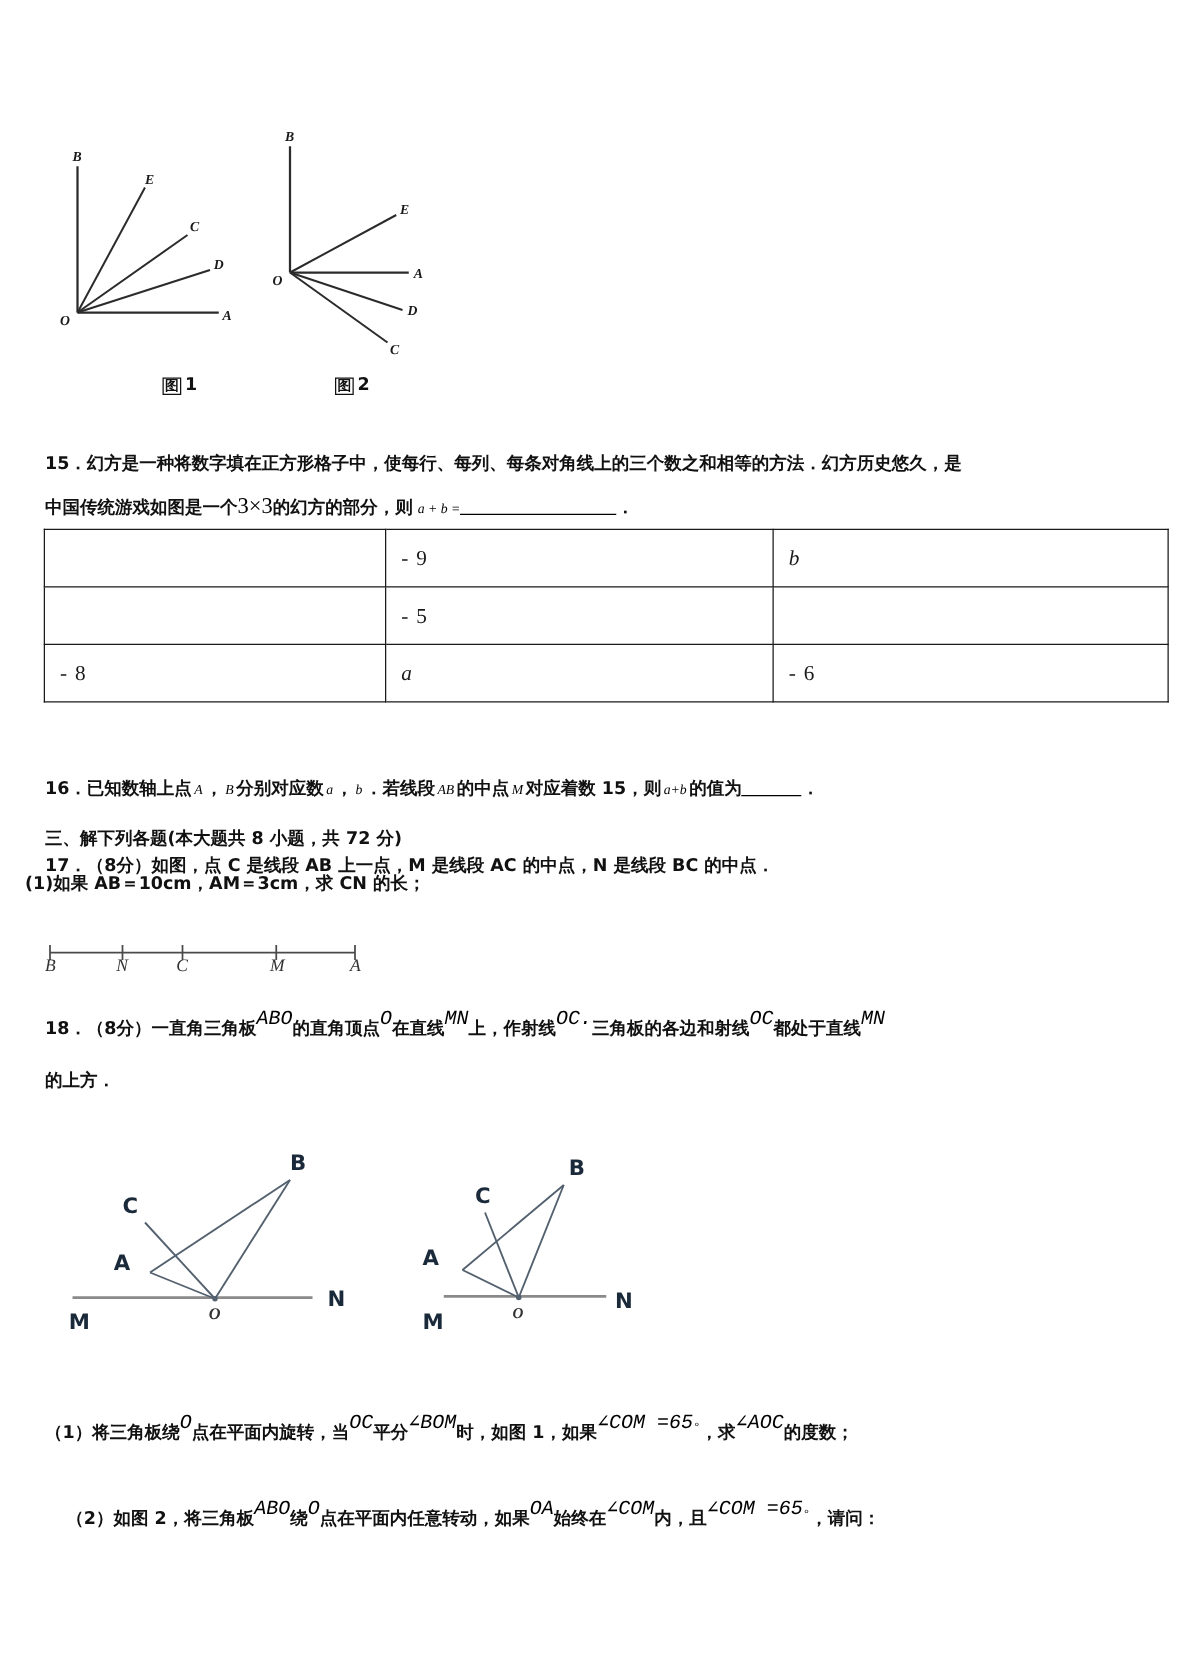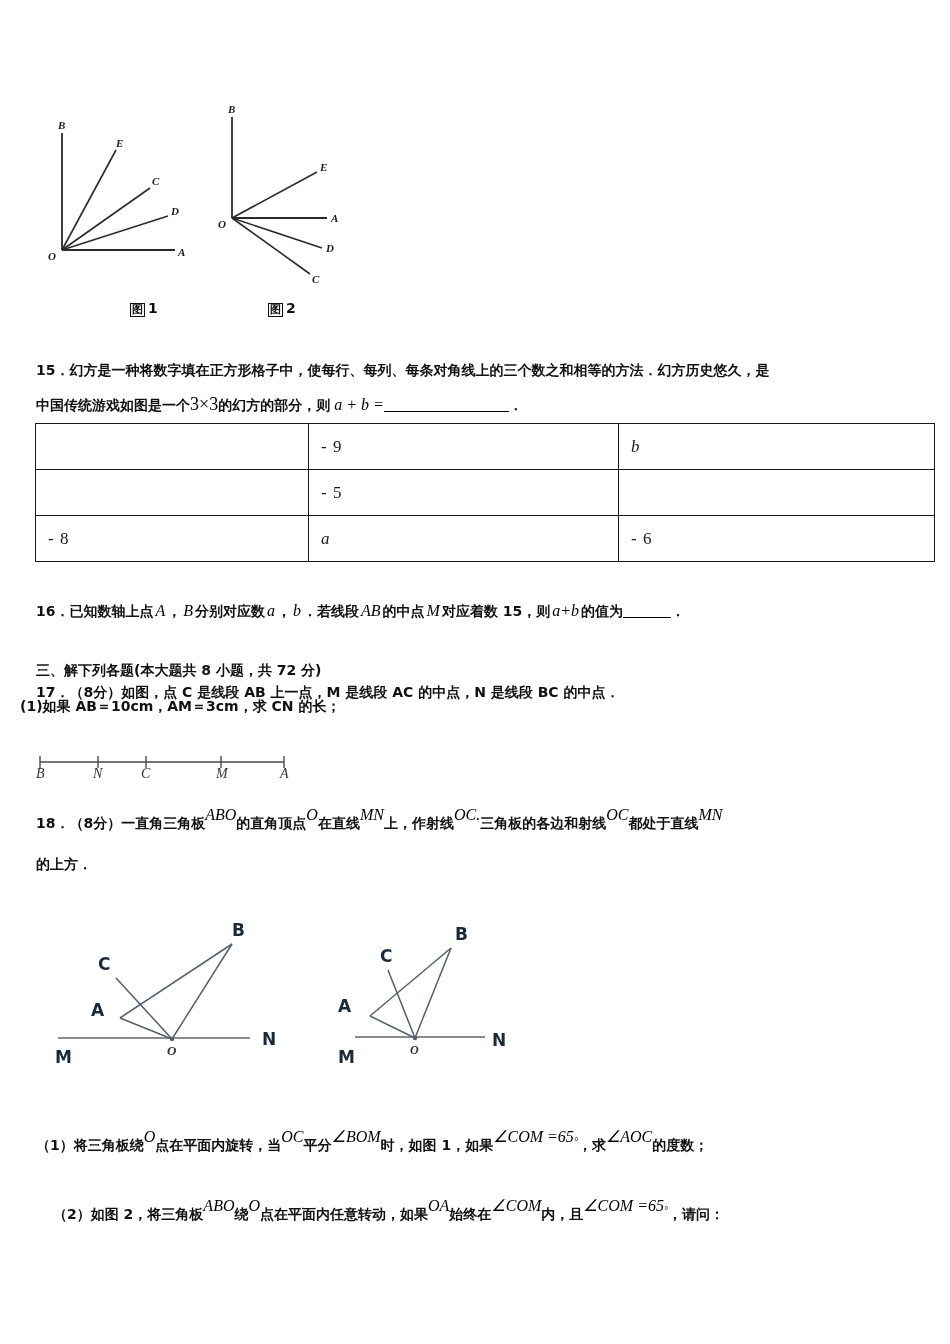--- a/index.html
+++ b/index.html
@@ -26,28 +26,28 @@
   .cn {
     font-family: "DejaVu Sans", "Liberation Sans", sans-serif;
     font-weight: bold;
     font-size: 14px;
     letter-spacing: 0px;
     color: #111;
   }
   .mathit {
     font-family: "Liberation Serif", "DejaVu Serif", serif;
     font-style: italic;
+    font-size: 11px;
+  }
+  .mathup {
+    font-family: "Liberation Serif", "DejaVu Serif", serif;
     font-size: 16px;
   }
-  .mathup {
-    font-family: "Liberation Serif", "DejaVu Serif", serif;
-    font-size: 16px;
-  }
   .sup-inline {
-    font-family: Liberation Serif, serif;
+    font-family: Liberation Mono, monospace;
     font-style: italic;
     font-size: 16px;
     vertical-align: 8px;
     white-space: nowrap;
   }
   .sup-sm {
     font-size: 10px;
     vertical-align: 5px;
   }
 
@@ -233,21 +233,21 @@
       <td class="c2">
         <span class="v-var">a</span>
       </td>
       <td class="c3">
         <span class="v-num">- 6</span>
       </td>
     </tr>
   </tbody>
     </table>
 
-  <div class="qline" style="left:36px; top:602px;">
+  <div class="qline" style="left:36px; top:622px;">
     <span class="cn">16．</span><span class="cn">已知数轴上点</span><span class="mathit" style="margin:0 2px;">A</span><span class="cn">，</span><span class="mathit" style="margin:0 2px;">B</span><span class="cn">分别对应数</span><span class="mathit" style="margin:0 2px;">a</span><span class="cn">，</span><span class="mathit" style="margin:0 2px;">b</span><span class="cn">．若线段</span><span class="mathit" style="margin:0 2px;">AB</span><span class="cn">的中点</span><span class="mathit" style="margin:0 2px;">M</span><span class="cn">对应着数 15，则</span><span class="mathit" style="margin:0 2px;">a+b</span><span class="cn">的值为</span><span class="blank-underline" style="width:48px;"></span><span class="cn">．</span>
   </div>
 
   <div class="qline cn" style="left:36px; top:662px;">三、解下列各题(本大题共 8 小题，共 72 分)</div>
 
   <div class="qline cn" style="left:36px; top:684px;text-align:right;">
     <span>17．</span><span>（8分）</span><span>如图，点 C 是线段 AB 上一点，M 是线段 AC 的中点，N 是线段 BC 的中点．</span>
   </div>
   <div class="qline cn" style="left:20px; top:698px;">(1)如果 AB＝10cm，AM＝3cm，求 CN 的长；</div>
 

